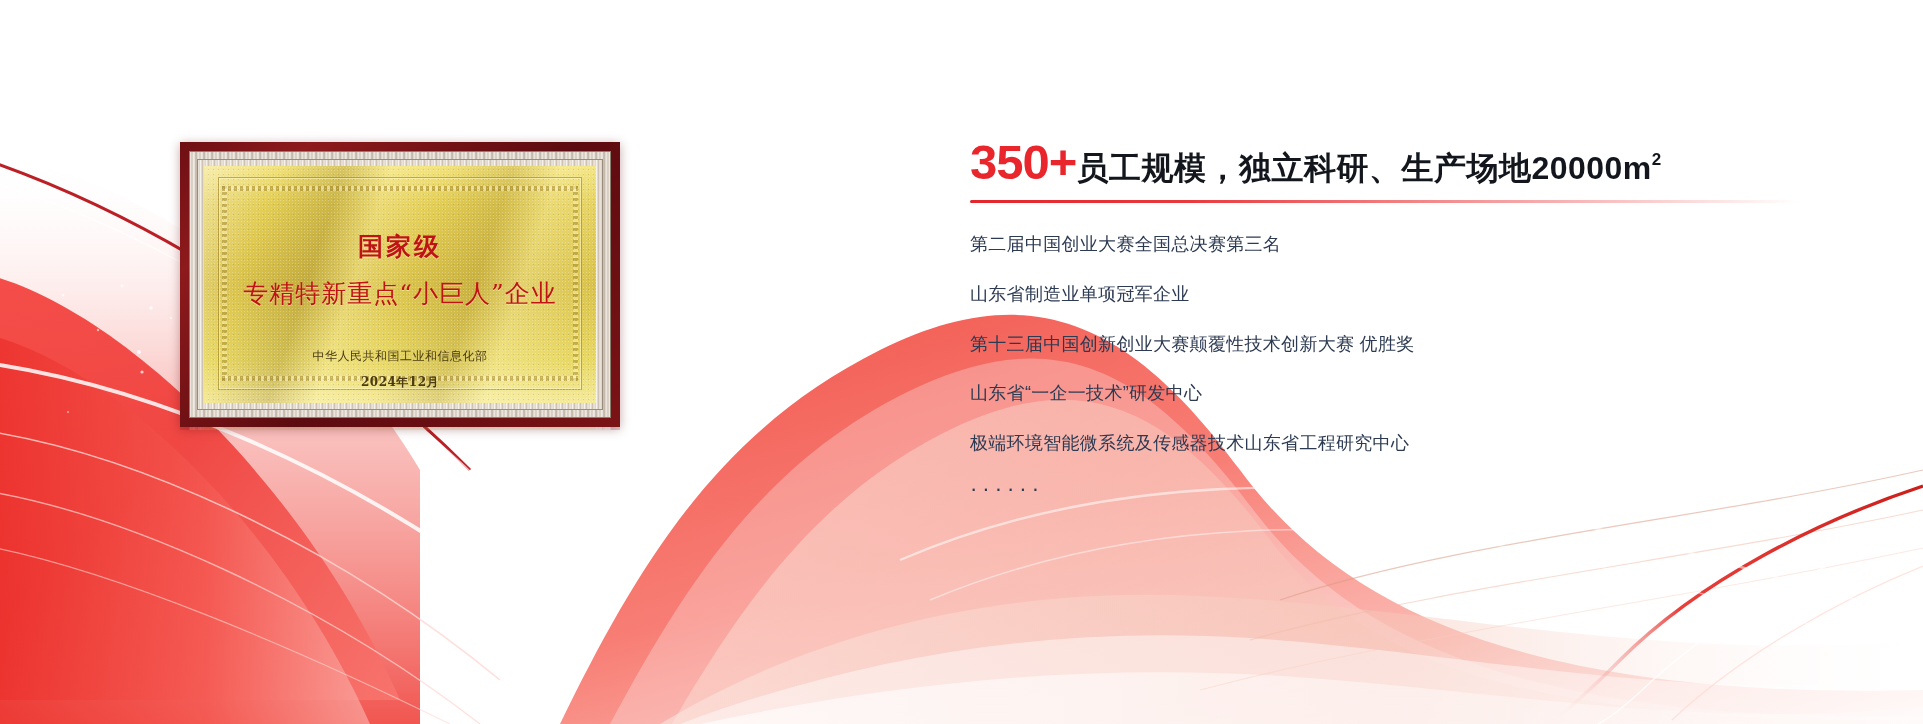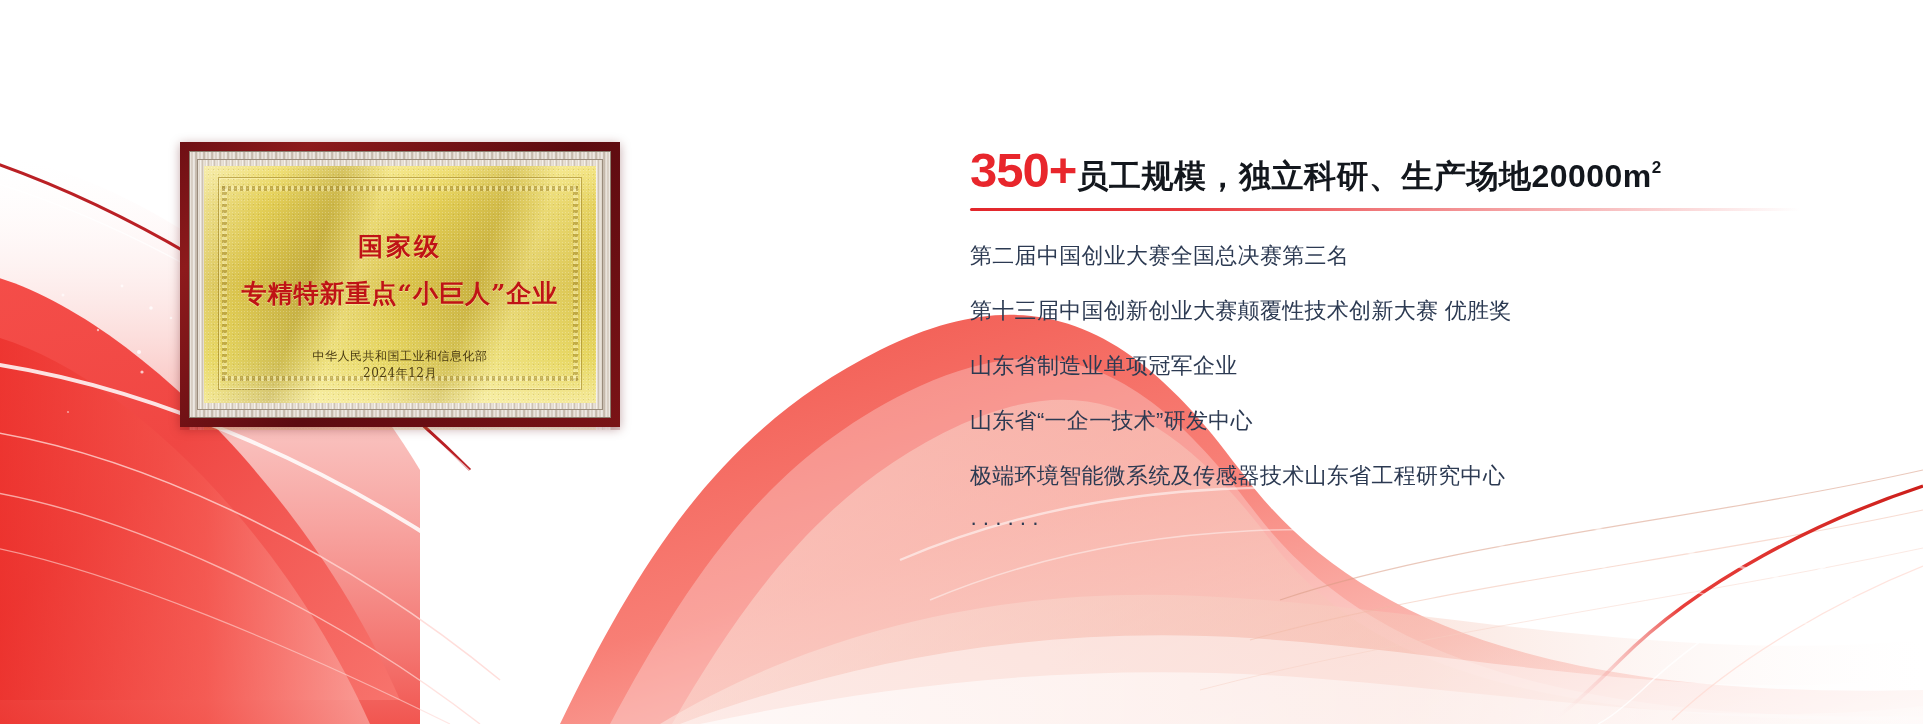--- a/index.html
+++ b/index.html
@@ -126,35 +126,36 @@
     margin-top: 64px;
     font-size: 25px;
     font-weight: 700;
     letter-spacing: 3px;
     color: #bf1316;
     text-shadow: 0 1px 0 rgba(255,240,170,.6);
   }
   #plaque-line-2 {
     margin-top: 14px;
     font-size: 25px;
-    font-weight: 700;
+    font-weight: 400;
     letter-spacing: 1px;
     color: #bf1316;
     text-shadow: 0 1px 0 rgba(255,240,170,.6);
   }
   #plaque-issuer {
     margin-top: 38px;
     font-size: 12px;
     font-weight: 400;
     letter-spacing: .5px;
     color: #4a3b12;
   }
   #plaque-date {
+    margin-top: 9px;
     font-size: 12px;
-    font-weight: 400;
+    font-weight: 700;
     letter-spacing: .5px;
     color: #4a3b12;
   }
 
   
   #plaque-reflection {
     position: absolute;
     left: 180px;
     top: 430px;
     width: 440px;
@@ -174,21 +175,21 @@
     height: 285px;
     background: linear-gradient(135deg, #6e0f14 0%, #8d1a1c 18%, #5c0b10 55%, #7a1316 100%);
     padding: 11px;
     filter: blur(0.6px);
   }
 
   
   #content {
     position: absolute;
     left: 970px;
-    top: 140px;
+    top: 132px;
     width: 880px;
   }
 
   #headline {
     display: flex;
     align-items: baseline;
     white-space: nowrap;
     color: #12151b;
   }
   #headline-number {
@@ -222,21 +223,21 @@
     background: linear-gradient(to right,
       #e2262b 0%, #e8393d 26%, #f2888a 55%, #f8c3c4 78%, rgba(255,255,255,0) 100%);
     border-radius: 2px;
   }
 
   #achievements {
     margin-top: 30px;
     list-style: none;
   }
   .achievement-item {
-    font-size: 22px;
+    font-size: 18px;
     line-height: 1.32;
     color: #2c3a52;
     letter-spacing: .3px;
     margin-bottom: 26px;
     white-space: nowrap;
   }
   #achievements-ellipsis {
     font-size: 22px;
     color: #2c3a52;
     letter-spacing: 5px;
@@ -370,22 +371,22 @@
     <div id="headline">
       <span id="headline-number">350+</span>
       <span id="headline-text">员工规模，独立科研、生产场地20000m</span>
       <span id="headline-sup">2</span>
     </div>
 
     <div id="headline-rule"></div>
 
     <ul id="achievements">
       <li class="achievement-item">第二届中国创业大赛全国总决赛第三名</li>
+      <li class="achievement-item">山东省制造业单项冠军企业</li>
       <li class="achievement-item">第十三届中国创新创业大赛颠覆性技术创新大赛 优胜奖</li>
-      <li class="achievement-item">山东省制造业单项冠军企业</li>
       <li class="achievement-item">山东省“一企一技术”研发中心</li>
       <li class="achievement-item">极端环境智能微系统及传感器技术山东省工程研究中心</li>
     </ul>
 
     <div id="achievements-ellipsis">······</div>
   </div>
 
 </div>
 
 </body></html>

